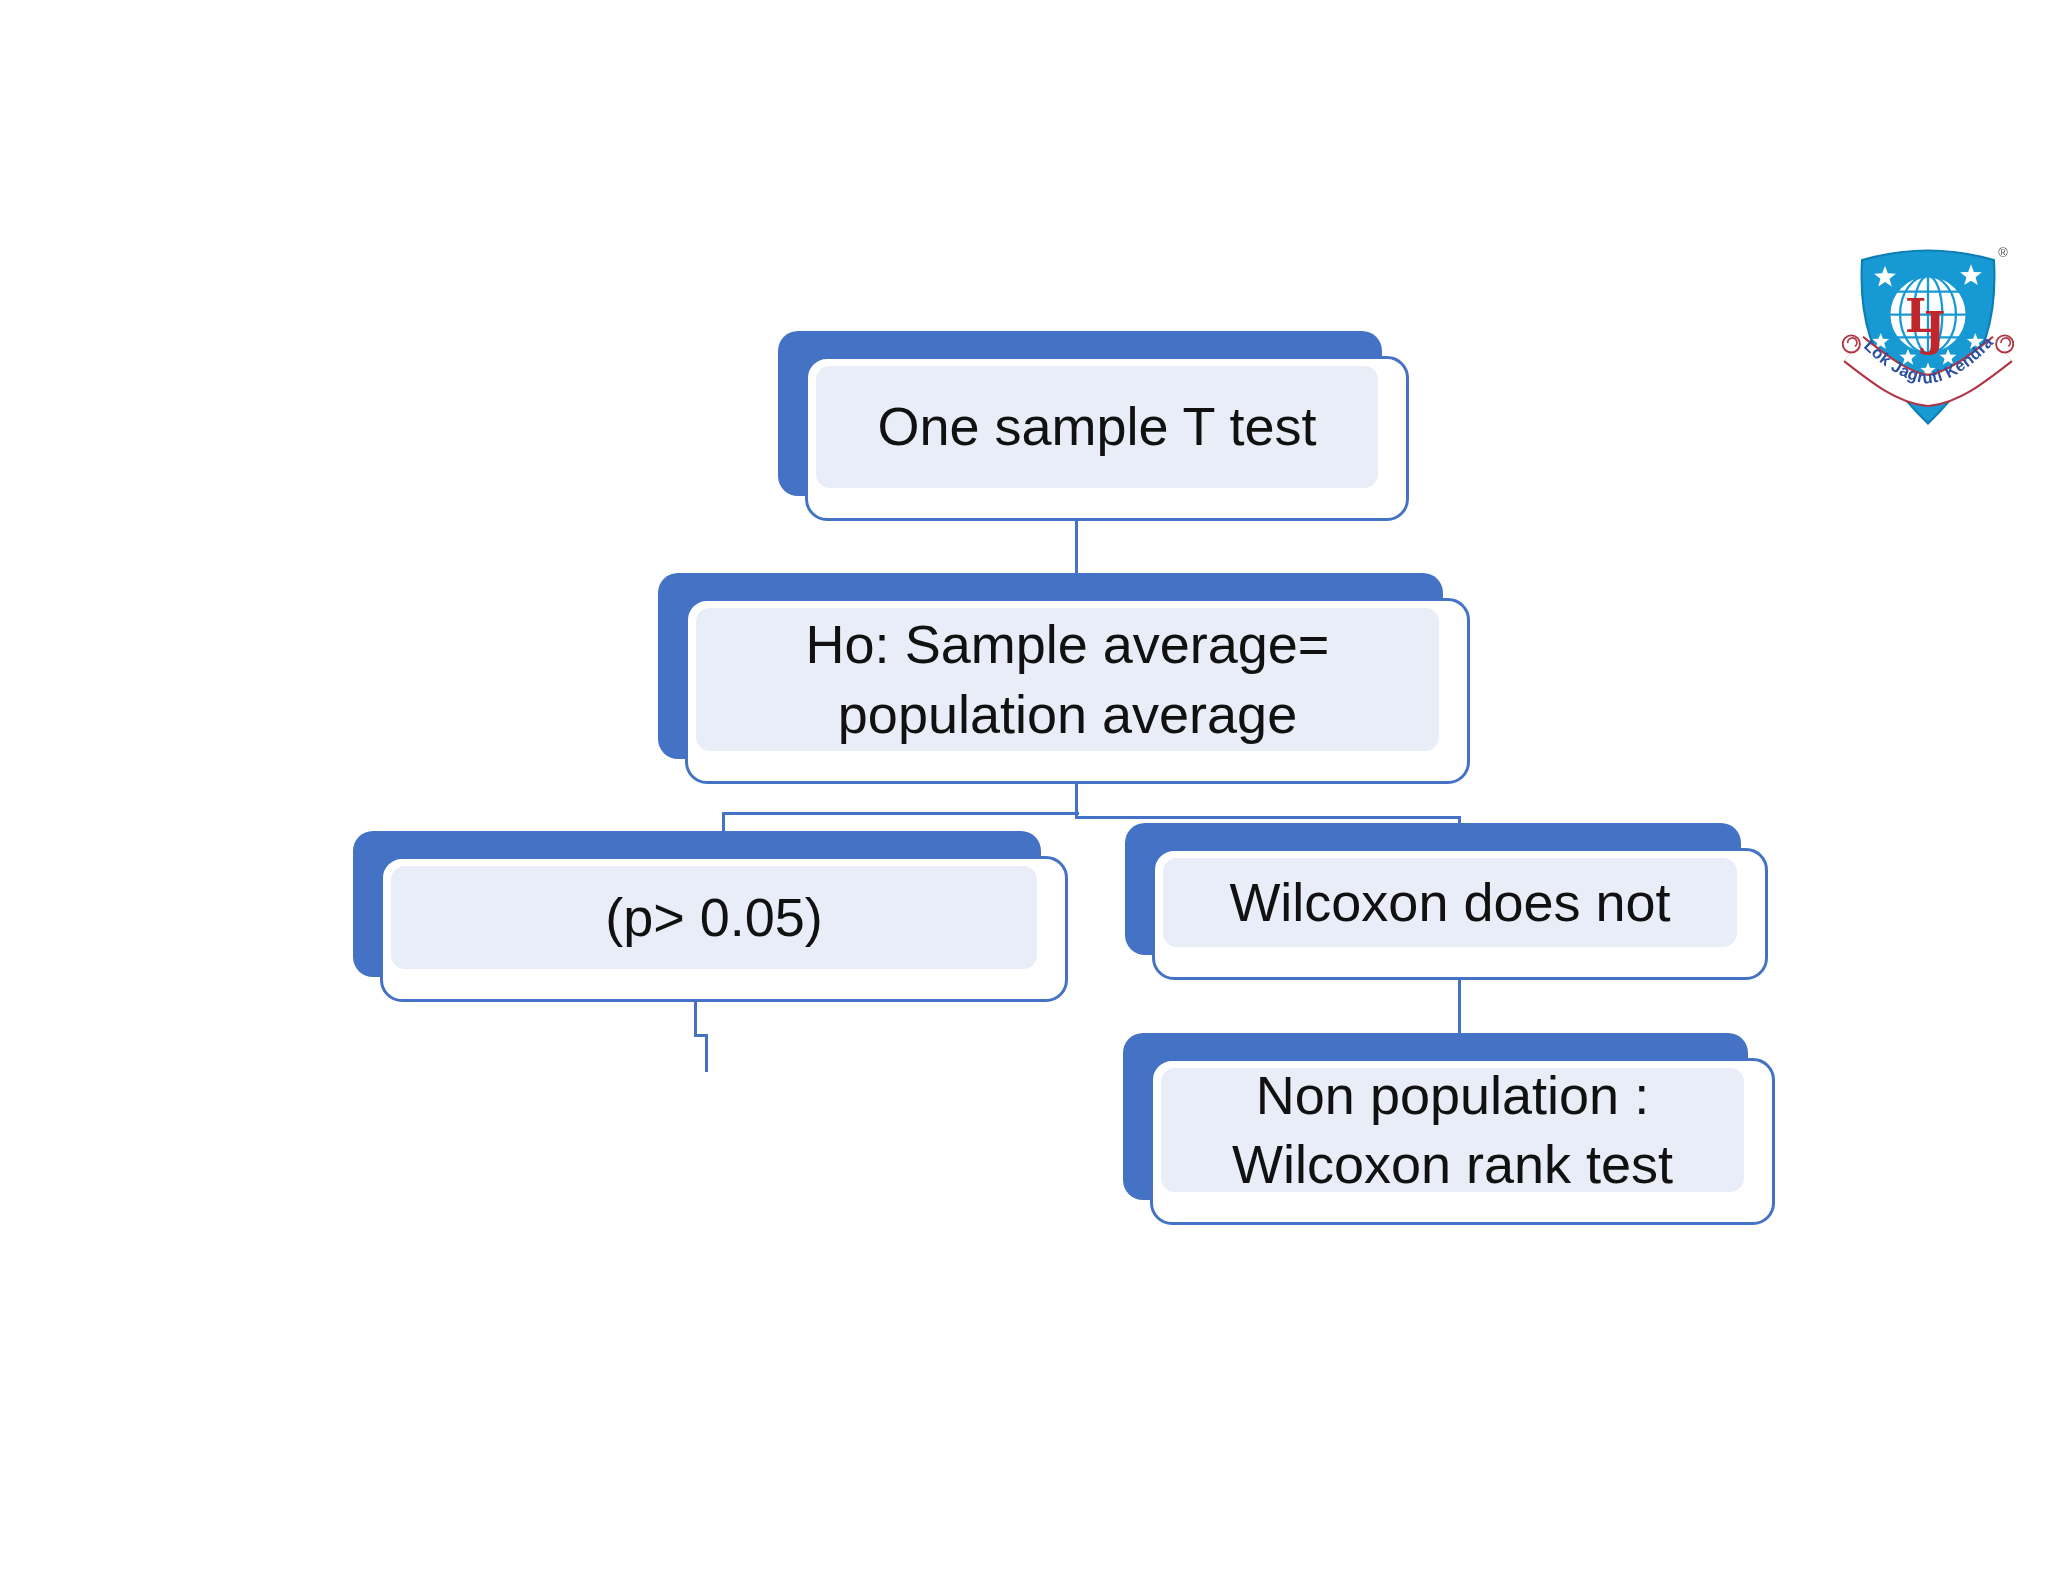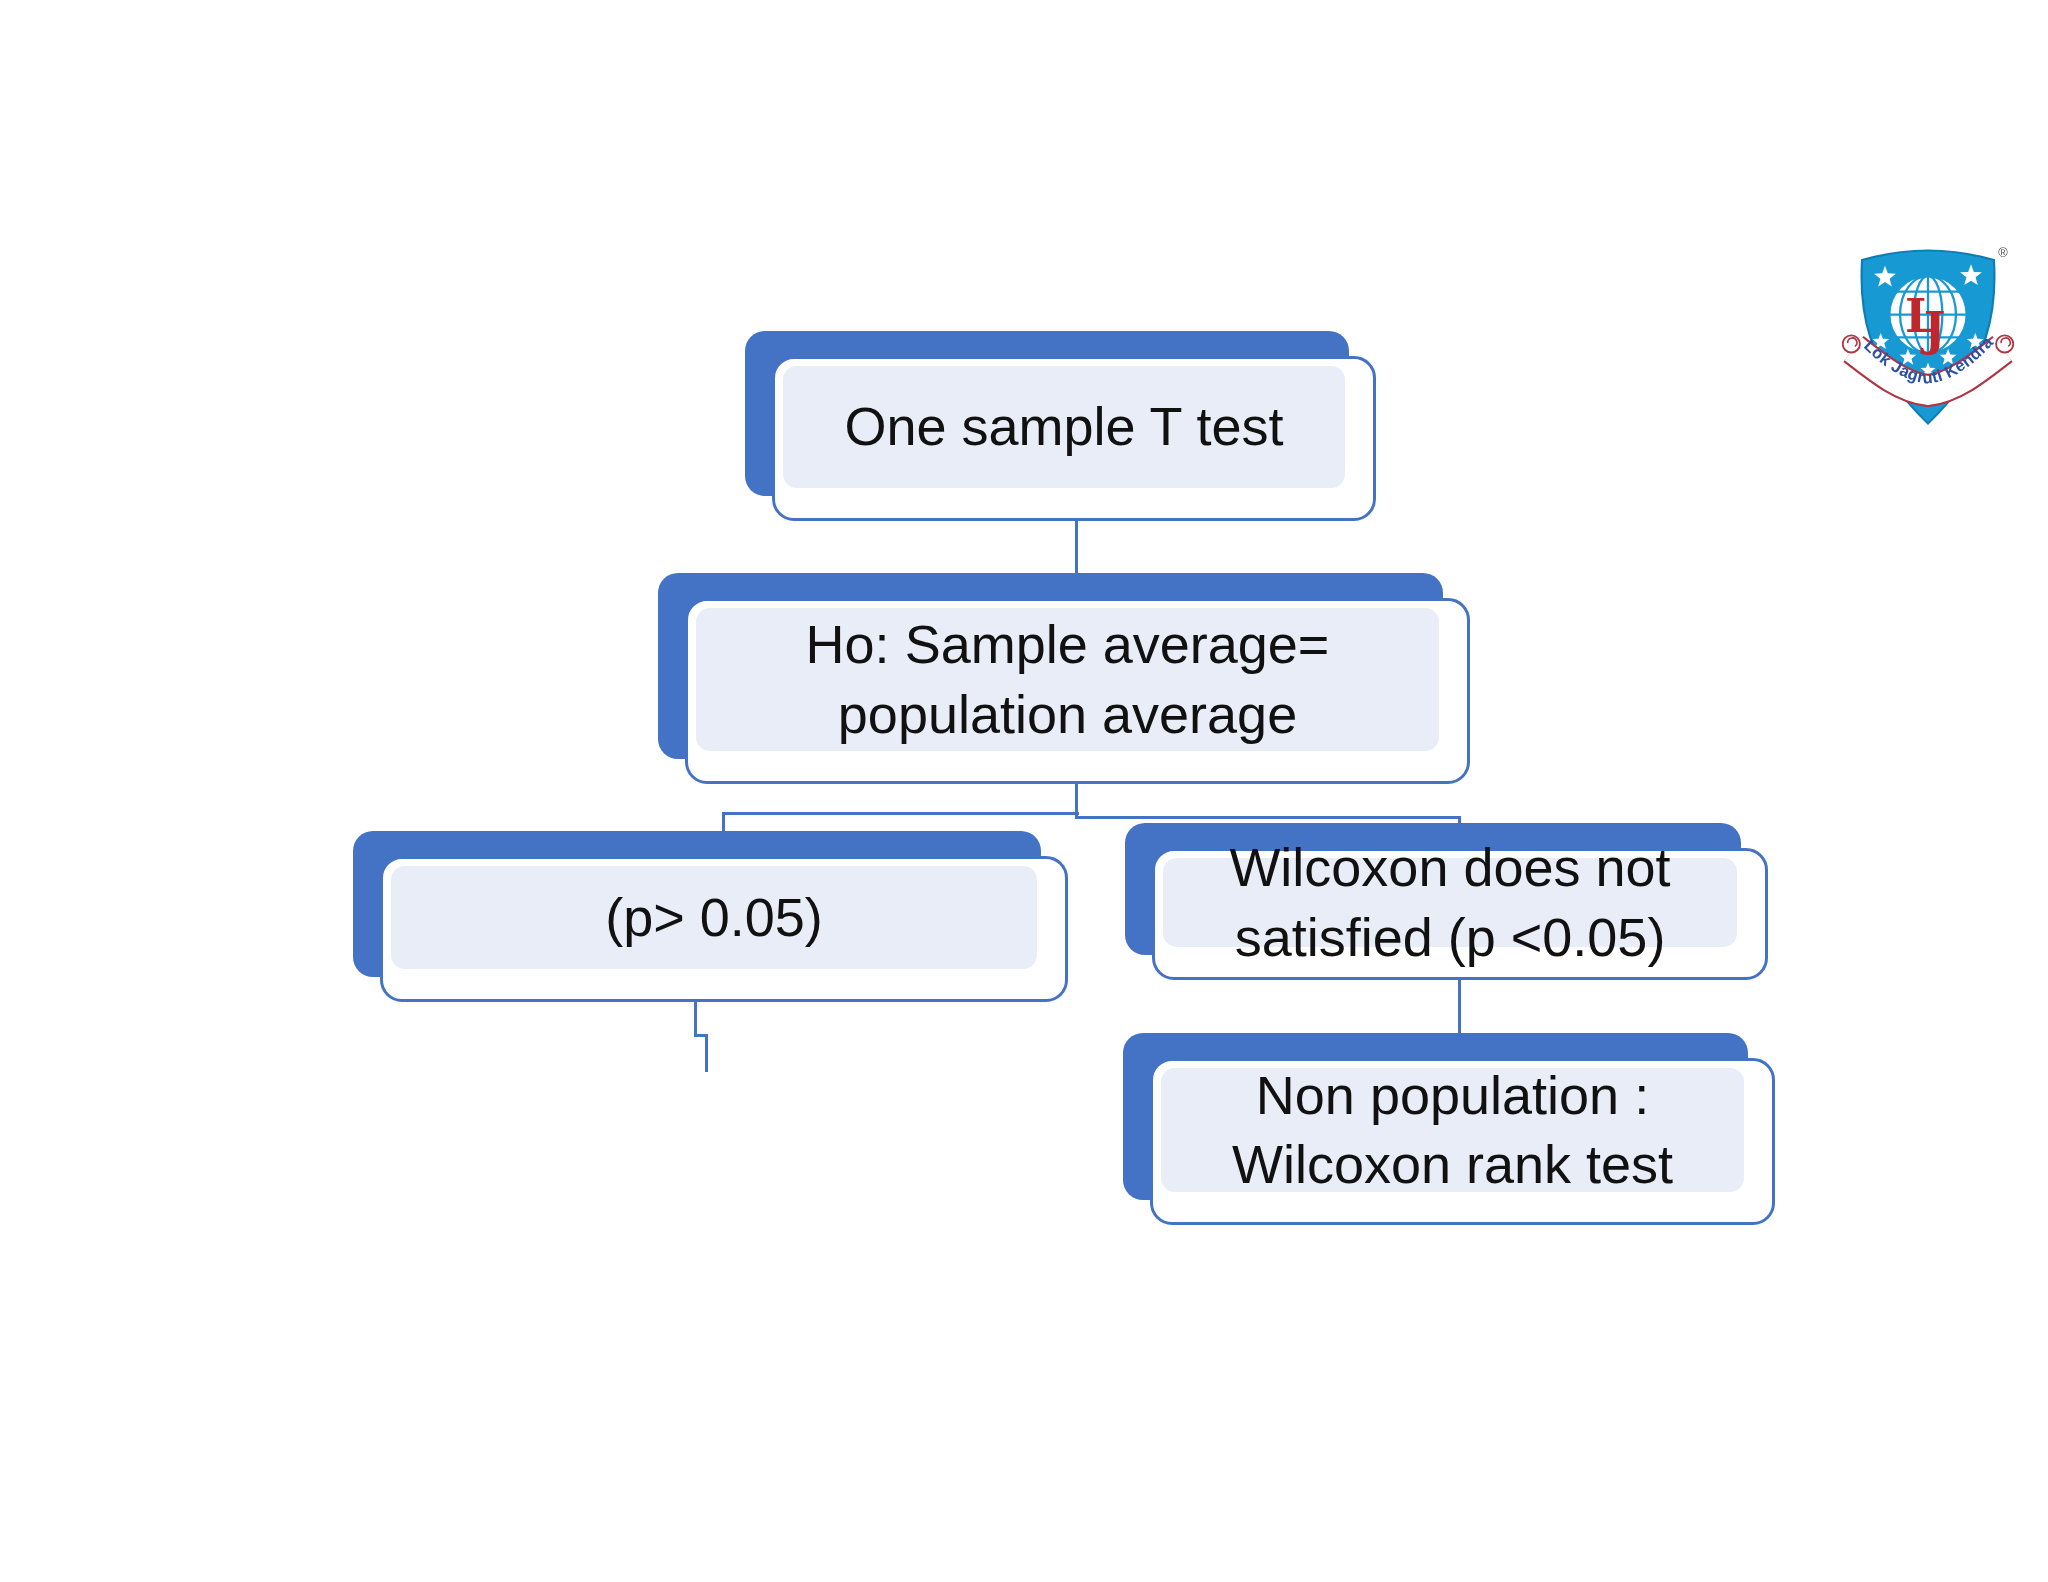--- a/index.html
+++ b/index.html
@@ -50,21 +50,21 @@
   <div class="conn" style="left:1075px;top:784px;width:3px;height:35px"></div>
   <div class="conn" style="left:722px;top:812px;width:357px;height:3px"></div>
   <div class="conn" style="left:722px;top:812px;width:3px;height:22px"></div>
   <div class="conn" style="left:1075px;top:816px;width:386px;height:3px"></div>
   <div class="conn" style="left:1458px;top:816px;width:3px;height:12px"></div>
   <div class="conn" style="left:694px;top:1002px;width:3px;height:34px"></div>
   <div class="conn" style="left:694px;top:1034px;width:14px;height:3px"></div>
   <div class="conn" style="left:705px;top:1034px;width:3px;height:38px"></div>
   <div class="conn" style="left:1458px;top:980px;width:3px;height:55px"></div>
 
-  <div class="node" style="left:772px;top:356px;width:604px;height:165px">
+  <div class="node" style="left:805px;top:356px;width:604px;height:165px">
     <div class="back"></div>
     <div class="face">
       <div class="fillpane">
         <span class="ln">One sample T test</span>
       </div>
     </div>
   </div>
 
   <div class="node" style="left:685px;top:598px;width:785px;height:186px">
     <div class="back"></div>
@@ -83,21 +83,20 @@
         <span class="ln">(p&gt; 0.05)</span>
       </div>
     </div>
   </div>
 
   <div class="node" style="left:1152px;top:848px;width:616px;height:132px">
     <div class="back"></div>
     <div class="face">
       <div class="fillpane">
         <span class="ln">Wilcoxon does not</span>
-        <span class="ln">satisfied (p &lt;0.05)</span>
       </div>
     </div>
   </div>
 
 
   <div class="node" style="left:1150px;top:1058px;width:625px;height:167px">
     <div class="back"></div>
     <div class="face">
       <div class="fillpane">
         <span class="ln">Non population :</span>

